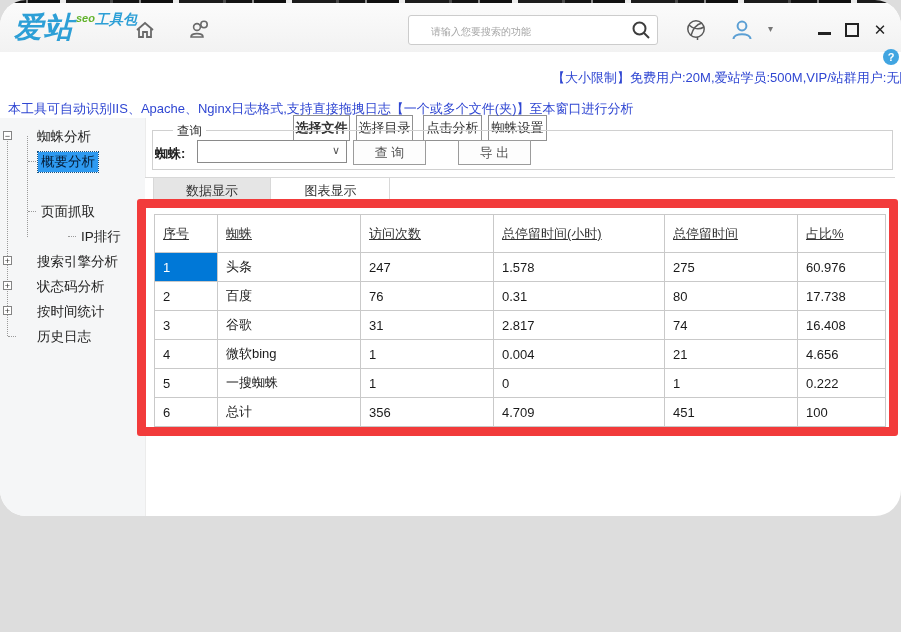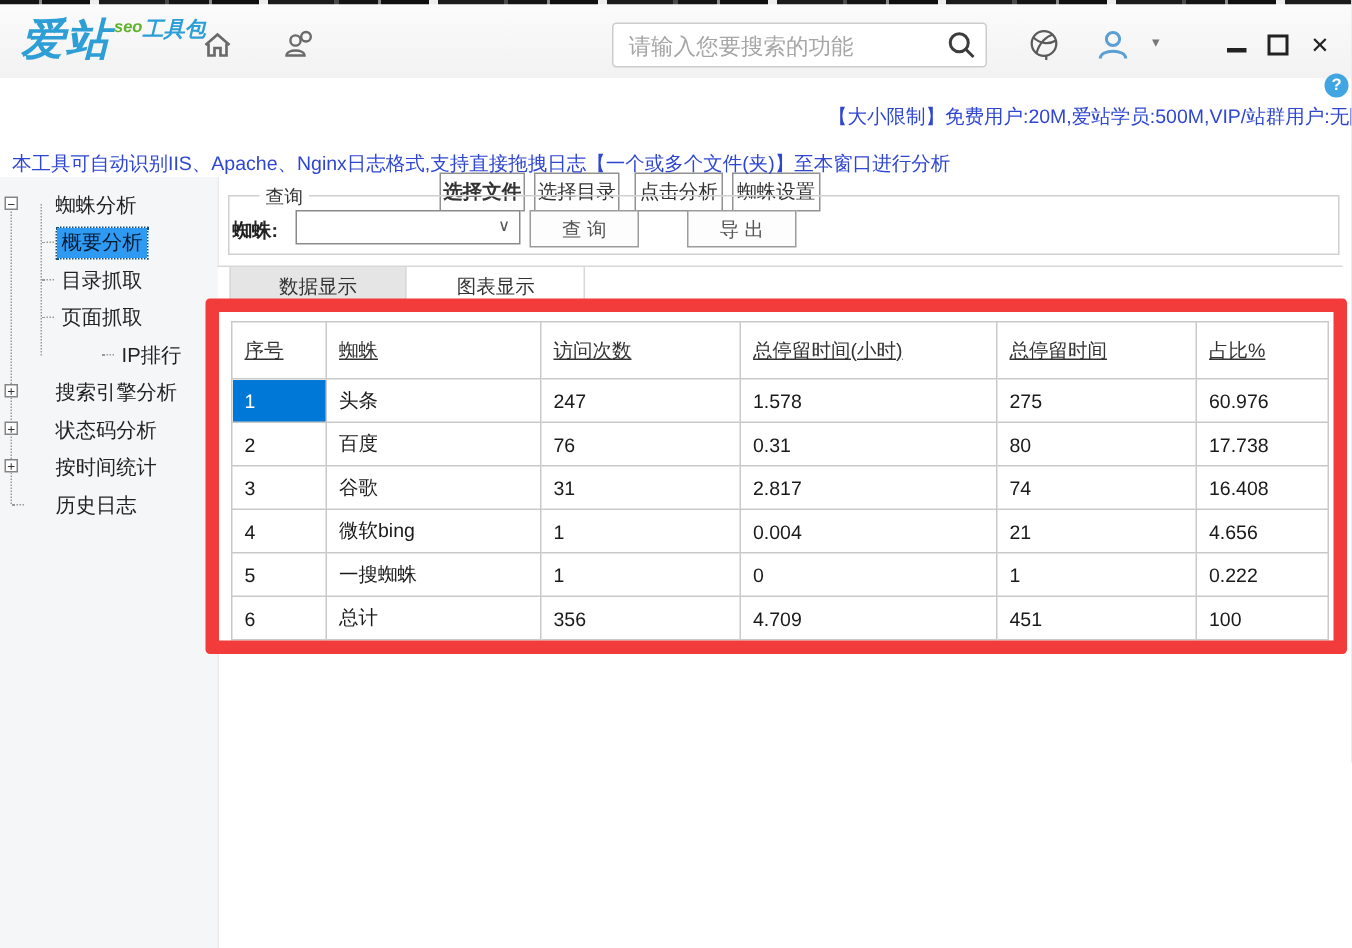--- a/index.html
+++ b/index.html
@@ -1,36 +1,36 @@
 <!DOCTYPE html>
 <html><head>
 <meta charset="utf-8">
 <style>
   html,body{margin:0;padding:0;background:#ddd;}
-  #app{position:relative;width:901px;height:632px;background:#fff;overflow:hidden;
-       font-family:"Liberation Sans","DejaVu Sans",sans-serif;color:#222;}
+  #app{position:relative;width:901px;height:516px;background:#fff;overflow:hidden;
+       font-family:"Liberation Sans","DejaVu Sans",sans-serif;color:#222;border-radius:26px;}
   
   .top-strip{position:absolute;left:0;top:0;width:901px;height:3px;
     background:repeating-linear-gradient(90deg,#141414 0 26px,#8a8a8a 26px 28px,#101010 28px 60px,#ececec 60px 66px,#1c1c1c 66px 110px,#4a4a4a 110px 113px);}
   
   .titlebar{position:absolute;left:0;top:3px;width:901px;height:49px;
     background:linear-gradient(#fbfbfb,#f2f2f2);border-bottom:1px solid #e0e0e0;}
   .logo{position:absolute;left:14px;top:8px;display:flex;align-items:flex-start;}
   .logo-main{font-size:29px;font-weight:bold;font-style:italic;color:#2d9fd6;line-height:32px;letter-spacing:1px;}
   .logo-stack{display:flex;flex-direction:row;margin-left:2px;margin-top:1px;}
   .logo-seo{font-size:11px;font-weight:bold;font-style:italic;color:#62b32c;line-height:12px;}
   .logo-sub{font-size:14px;font-weight:bold;font-style:italic;color:#2d9fd6;line-height:15px;}
   .tb-icon{position:absolute;top:14px;width:26px;height:26px;display:flex;align-items:center;justify-content:center;cursor:pointer;}
   .tb-icon.home{left:132px;} .tb-icon.support{left:186px;}
   .tb-icon.ball{left:683px;} .tb-icon.user{left:729px;}
   .caret{position:absolute;left:768px;top:20px;font-size:10px;color:#777;cursor:pointer;}
   .searchbox{position:absolute;left:408px;top:12px;width:250px;height:30px;background:#fff;
     border:1px solid #ccc;border-radius:3px;box-sizing:border-box;}
-  .searchbox input{position:absolute;left:8px;top:3px;width:200px;height:22px;border:none;outline:none;
-    font-size:15px;color:#333;background:transparent;font-family:inherit;}
+  .searchbox input{position:absolute;left:20px;top:3px;width:200px;height:22px;border:none;outline:none;
+    font-size:10px;color:#333;background:transparent;font-family:inherit;}
   .searchbox input::placeholder{color:#a6a6a6;}
   .mag{position:absolute;right:6px;top:4px;width:20px;height:20px;cursor:pointer;}
   .winctl{position:absolute;top:16px;width:22px;height:22px;display:flex;align-items:center;justify-content:center;cursor:pointer;}
   .winctl.min{left:813px;} .winctl.max{left:841px;} .winctl.close{left:869px;font-size:15px;font-weight:bold;color:#222;}
   .min-glyph{width:13px;height:3px;background:#222;margin-top:6px;}
   .max-glyph{width:10px;height:10px;border:2px solid #222;box-sizing:content-box;}
   
   .toolbar{position:absolute;left:0;top:52px;width:901px;height:44px;background:#fff;}
   .path-label{position:absolute;left:8px;top:69px;font-size:13.5px;color:#222;}
   #path-input{position:absolute;left:74px;top:64px;width:206px;height:22px;border:1px solid #7c7c7c;
@@ -162,24 +162,20 @@
     <div class="guide guide-root"></div>
     <div class="guide guide-child"></div>
   <div class="tree-item" style="top: 6px;">
         <span class="box">−</span>
         <span class="lbl">蜘蛛分析</span>
       </div>
       <div class="tree-item child selected" style="top: 31px;">
         <span class="stub"></span>
         <span class="lbl">概要分析</span>
       </div>
-      <div class="tree-item child" style="top: 56px;">
-        <span class="stub"></span>
-        <span class="lbl">目录抓取</span>
-      </div>
       <div class="tree-item child" style="top: 81px;">
         <span class="stub"></span>
         <span class="lbl">页面抓取</span>
       </div>
       <div class="tree-item child" style="top: 106px; margin-left: 40px;">
         <span class="stub"></span>
         <span class="lbl">IP排行</span>
       </div>
       <div class="tree-item" style="top: 131px;">
         <span class="box">+</span>

